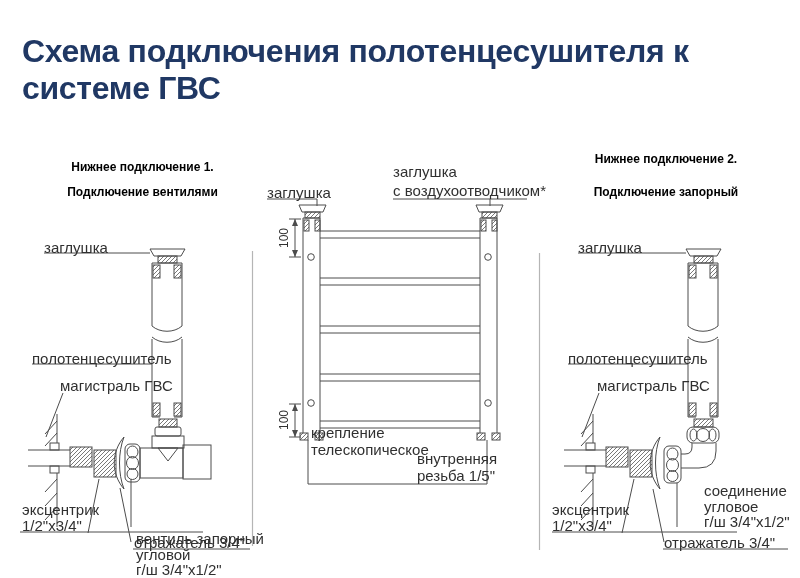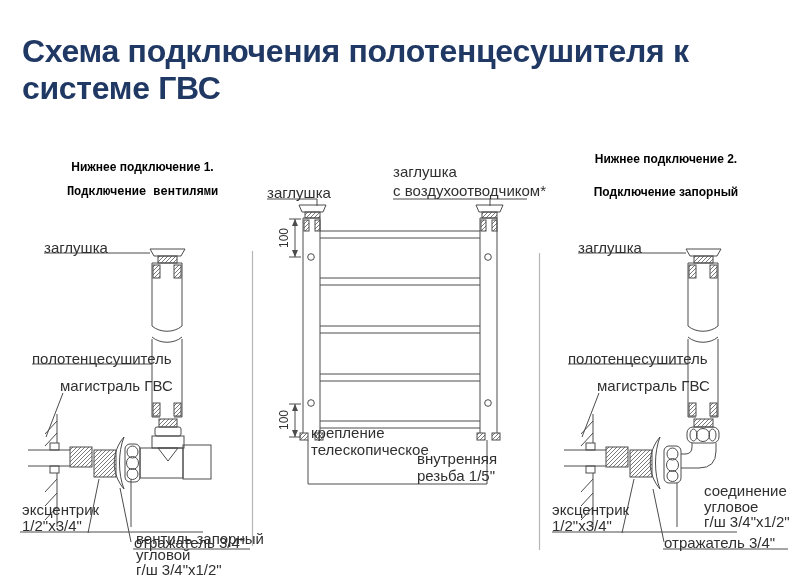--- a/index.html
+++ b/index.html
@@ -181,21 +181,21 @@
       <path class="ln" d="M552,532 H737"></path>
       <path class="ln" d="M653,489 L664,542"></path>
       <path class="ln" d="M663,549 H788"></path>
     </g>
   </g>
 </svg>
 
 <h1 class="title">Схема подключения полотенцесушителя к системе ГВС</h1>
 
 <div class="hd" style="left:30px;top:160px;width:225px;">Нижнее подключение 1.</div>
-<div class="hd" style="left:30px;top:185px;width:225px;font-family:Liberation Mono, monospace;">Подключение вентилями</div>
+<div class="hd" style="left:30px;top:185px;width:225px;">Подключение вентилями</div>
 
 <div class="hd" style="left:546px;top:152px;width:240px;">Нижнее подключение 2.</div>
 <div class="hd" style="left:546px;top:185px;width:240px;">Подключение запорный</div>
 
 <div class="lbl" style="left:44px;top:239px;">заглушка</div>
 <div class="lbl" style="left:32px;top:350px;">полотенцесушитель</div>
 <div class="lbl" style="left:60px;top:377px;">магистраль ГВС</div>
 <div class="lbl ml" style="left:136px;top:483px;margin-top:48px;">вентиль запорный
 угловой
 г/ш 3/4"х1/2"</div>

